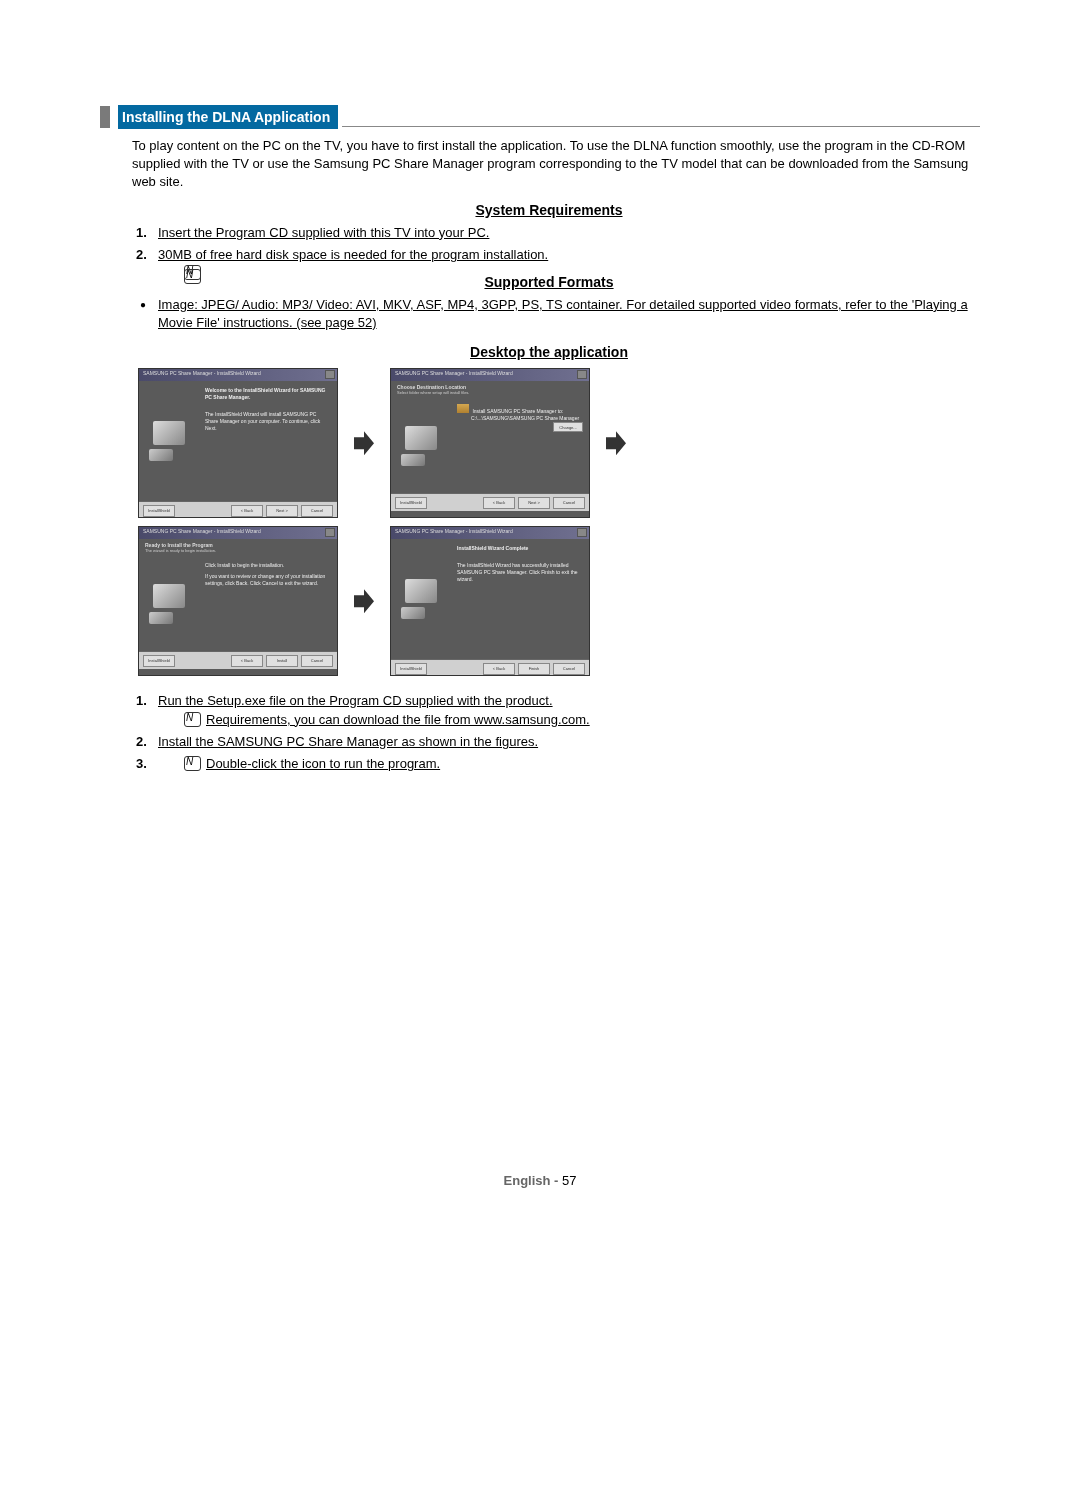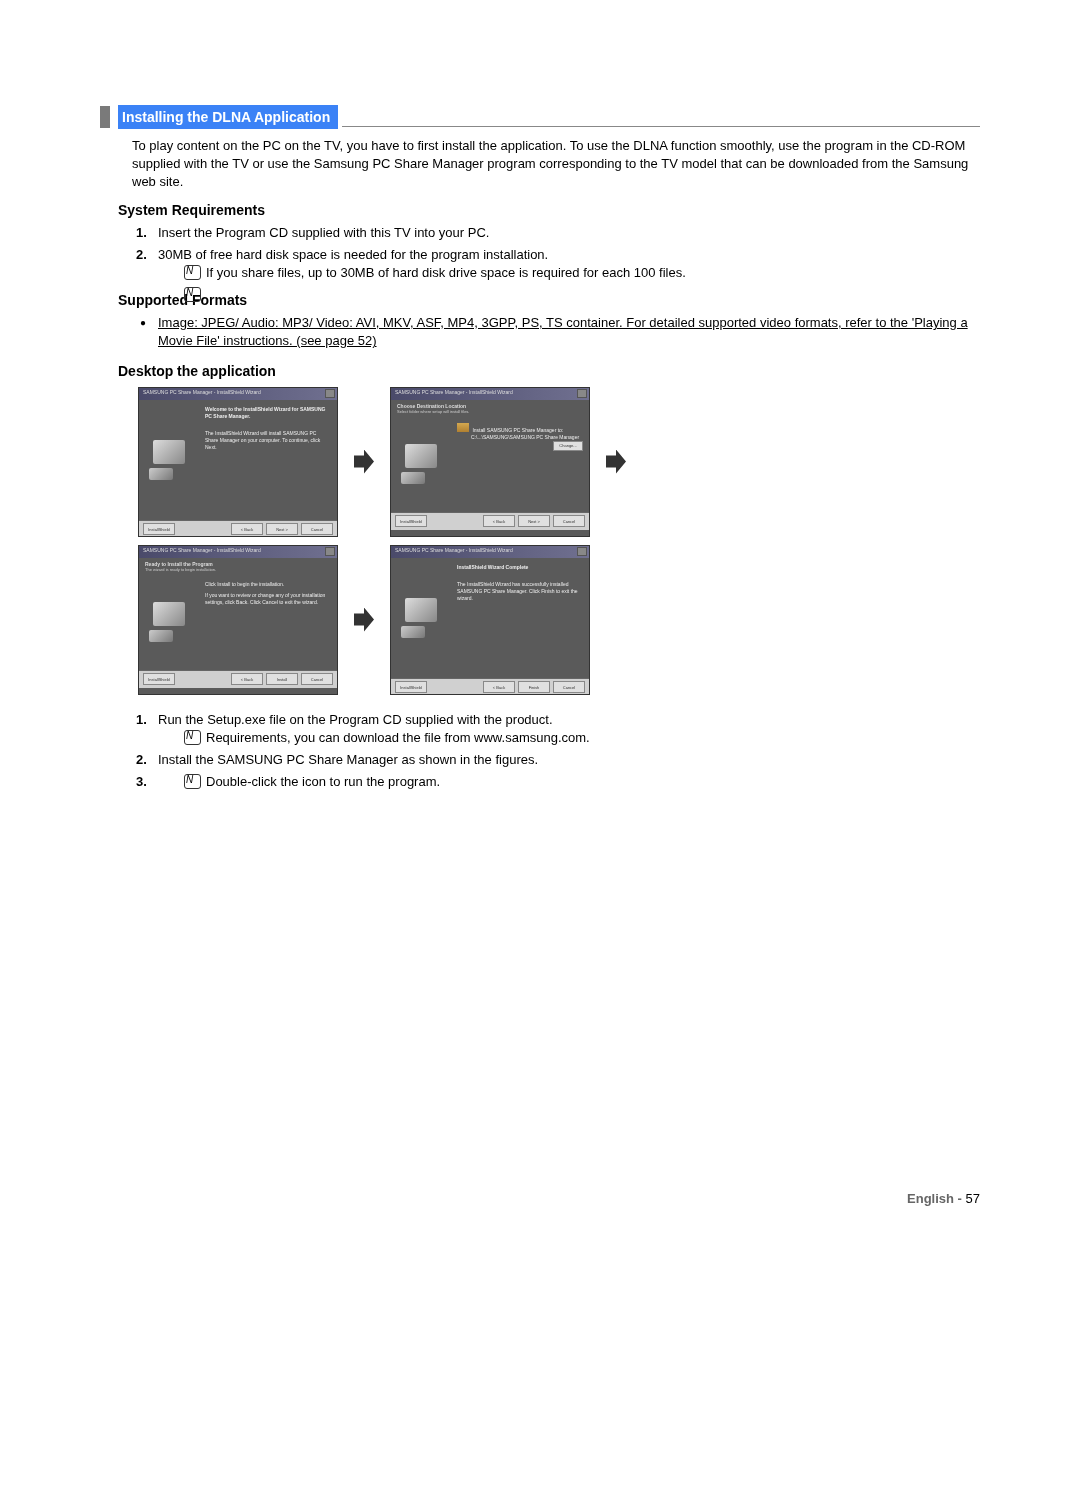--- a/index.html
+++ b/index.html
@@ -21,21 +21,21 @@
       align-items: center;
       margin-bottom: 8px;
     }
     .section-header .bar {
       width: 10px;
       height: 22px;
       background: #7a7a7a;
       margin-right: 8px;
     }
     .section-header .title {
-      background: #3b82f6;
+      background: #0369a1;
       color: #fff;
       font-weight: bold;
       font-size: 14px;
       padding: 4px 8px 4px 4px;
       flex-shrink: 0;
     }
     .section-header .line {
       flex: 1;
       border-bottom: 1px solid #888;
       margin-left: 4px;
@@ -43,28 +43,31 @@
       align-self: flex-end;
       margin-bottom: 2px;
     }
     .intro {
       margin-left: 32px;
       line-height: 1.4;
     }
     .subheader {
       font-weight: bold;
       font-size: 14px;
+      text-decoration: underline;
       margin-left: 18px;
       margin-bottom: 6px;
       margin-top: 10px;
+      text-align: center;
     }
     .numbered {
       list-style-type: none;
       margin-left: 36px;
       counter-reset: item;
+      text-decoration: underline;
     }
     .numbered > li {
       counter-increment: item;
       margin-bottom: 4px;
       padding-left: 22px;
       position: relative;
       line-height: 1.4;
     }
     .numbered > li::before {
       content: counter(item) ".";
@@ -243,21 +246,21 @@
       align-items: center;
       justify-content: center;
     }
     .arrow {
       width: 20px;
       height: 24px;
       background: #333;
       clip-path: polygon(0 25%, 50% 25%, 50% 0, 100% 50%, 50% 100%, 50% 75%, 0 75%);
     }
     .page-footer {
-      text-align: right;
+      text-align: center;
       margin-top: 400px;
       font-size: 13px;
     }
     .page-footer .lang {
       font-weight: bold;
       color: #666;
     }
     .installer .subtitle {
       font-size: 5px;
       color: #ddd;
@@ -281,21 +284,20 @@
 
 <p class="intro">To play content on the PC on the TV, you have to first install the application. To use the DLNA function smoothly, use the program in the CD-ROM supplied with the TV or use the Samsung PC Share Manager program corresponding to the TV model that can be downloaded from the Samsung web site.</p>
 
 <div class="subheader">System Requirements</div>
 <ol class="numbered">
   <li>Insert the Program CD supplied with this TV into your PC.</li>
   <li>
     <span>30MB of free hard disk space is needed for the program  installation.</span>
     <div class="note">
       <span class="note-icon">N</span>
-      <span>If you share files, up to 30MB of hard disk drive space is required for each 100 files.</span>
     </div>
     <div class="note">
       <span class="note-icon">N</span>
     </div>
   </li>
 </ol>
 
 <div class="subheader">Supported Formats</div>
 <ul class="bullet">
   <li>Image: JPEG/ Audio: MP3/ Video: AVI, MKV, ASF, MP4, 3GPP, PS, TS container. For detailed supported video formats, refer to the 'Playing a Movie File' instructions. (see page 52)</li>

